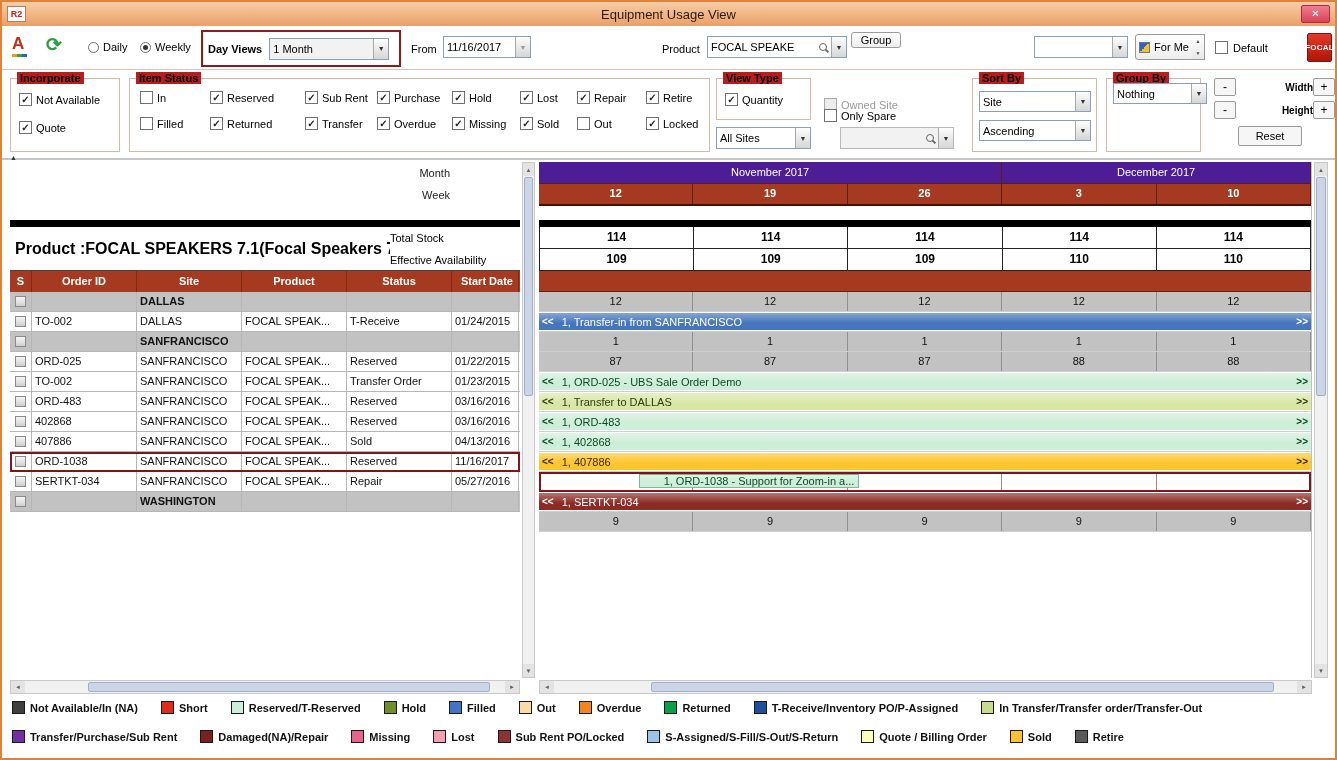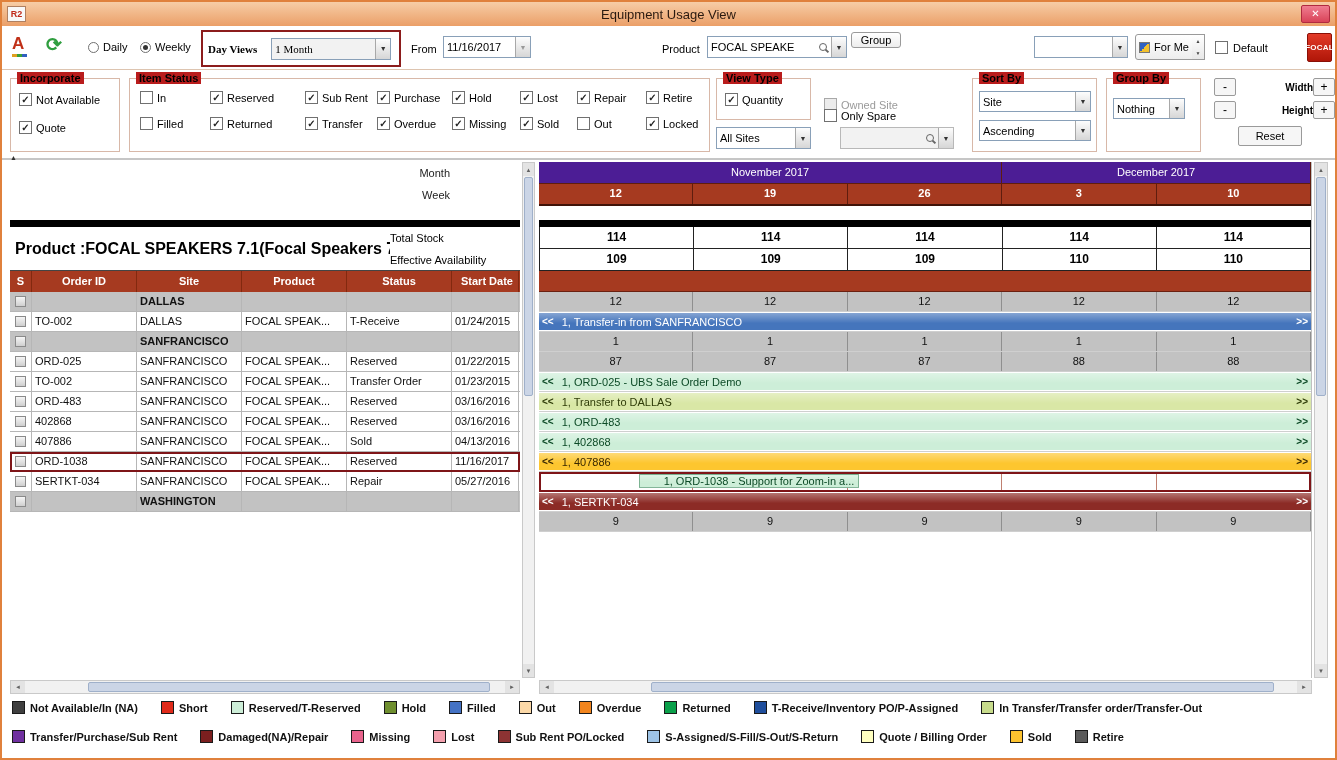--- a/index.html
+++ b/index.html
@@ -15,21 +15,21 @@
   
   .toolbar { position: absolute; top: 24px; left: 0; right: 0; height: 44px; background: #fff; border-bottom: 1px solid #ddc4b0; }
   .tb-a { position: absolute; left: 10px; top: 8px; width: 24px; height: 26px; }
   .a-glyph { position: relative; font-weight: bold; font-size: 17px; color: #c03018; }
   .a-glyph::after { content: ''; position: absolute; left: 0; bottom: -4px; width: 15px; height: 3px; background: linear-gradient(90deg, #e0a020 33%, #38a038 33% 66%, #3060c0 66%); }
   .tb-refresh { position: absolute; left: 44px; top: 7px; font-size: 19px; font-weight: bold; color: #2f9e3f; }
   .radio-wrap { position: absolute; display: flex; align-items: center; gap: 4px; font-size: 11px; cursor: pointer; }
   .daily { left: 86px; top: 15px; } .weekly { left: 138px; top: 15px; }
   .radio { width: 11px; height: 11px; border: 1px solid #707070; border-radius: 50%; background: #fff; position: relative; flex: none; }
   .radio.on::after { content: ''; position: absolute; left: 2px; top: 2px; right: 2px; bottom: 2px; background: #333; border-radius: 50%; }
-  .annotation { position: absolute; left: 199px; top: 4px; width: 200px; height: 37px; border: 2px solid #8c1c1c; display: flex; align-items: center; padding: 12px 5px; gap: 14px; font-family: Liberation Serif, serif; }
+  .annotation { position: absolute; left: 199px; top: 4px; width: 200px; height: 37px; border: 2px solid #8c1c1c; display: flex; align-items: center; padding: 12px 5px; gap: 7px; }
   .dv-label { font-size: 11px; font-weight: bold; white-space: nowrap; }
   .combo { display: flex; align-items: center; border: 1px solid #89a0b8; background: #fff; }
   .combo-val { flex: 1; font-size: 11px; padding: 0 3px; overflow: hidden; white-space: nowrap; }
   .combo-dd { width: 15px; align-self: stretch; display: flex; align-items: center; justify-content: center; font-size: 7px; color: #333; background: linear-gradient(#fdfdfd, #d6d6d6); border-left: 1px solid #a8a8a8; flex: none; cursor: pointer; }
   .dv-combo { width: 120px; height: 22px; background: #f2f2f2; }
   .tb-label { position: absolute; font-size: 11px; }
   .from-label { left: 409px; top: 17px; }
   .from-combo { position: absolute; left: 441px; top: 10px; width: 88px; height: 22px; }
   .from-combo .combo-dd { color: #999; }
   .product-label { left: 660px; top: 17px; }
@@ -63,21 +63,21 @@
   .viewtype-box { left: 714px; top: 8px; width: 95px; height: 42px; }
   .viewtype-box .check-item { padding: 14px 0 0 8px; }
   .allsites-combo { position: absolute; left: 714px; top: 57px; width: 95px; height: 22px; }
   .owned-site { position: absolute; left: 822px; top: 28px; }
   .only-spare { position: absolute; left: 822px; top: 39px; }
   .spare-combo { position: absolute; left: 838px; top: 57px; width: 114px; height: 22px; background: #f2f2f2; border-color: #b8b8b8; }
   .sortby-box { left: 970px; top: 8px; width: 125px; height: 74px; }
   .sort-field { position: absolute; left: 6px; top: 12px; width: 112px; height: 21px; }
   .sort-dir { position: absolute; left: 6px; top: 41px; width: 112px; height: 21px; }
   .groupby-box { left: 1104px; top: 8px; width: 95px; height: 74px; }
-  .groupby-combo { position: absolute; left: 6px; top: 19px; width: 72px; height: 21px; }
+  .groupby-combo { position: absolute; left: 6px; top: 4px; width: 94px; height: 21px; }
   .size-controls { position: absolute; left: 1212px; top: 3px; width: 121px; }
   .size-row { display: flex; align-items: center; margin-top: 5px; }
   .size-btn { width: 22px; height: 18px; border: 1px solid #9a9a9a; background: #f6f6f6; border-radius: 2px; font-size: 12px; line-height: 1; text-align: center; cursor: pointer; font-family: inherit; }
   .size-label { flex: 1; text-align: right; font-size: 10px; font-weight: bold; }
   .reset-btn { margin: 7px 0 0 24px; width: 64px; height: 20px; border: 1px solid #9a9a9a; background: #f6f6f6; border-radius: 2px; font-size: 11px; cursor: pointer; font-family: inherit; }
 
   
   .main { position: absolute; top: 158px; left: 0; right: 0; height: 534px; background: #fff; }
   .split-tri { position: absolute; left: 8px; top: -6px; font-size: 7px; color: #333; }
   .lpanel { position: absolute; left: 8px; top: 2px; width: 510px; height: 516px; background: #fff; overflow: hidden; }

